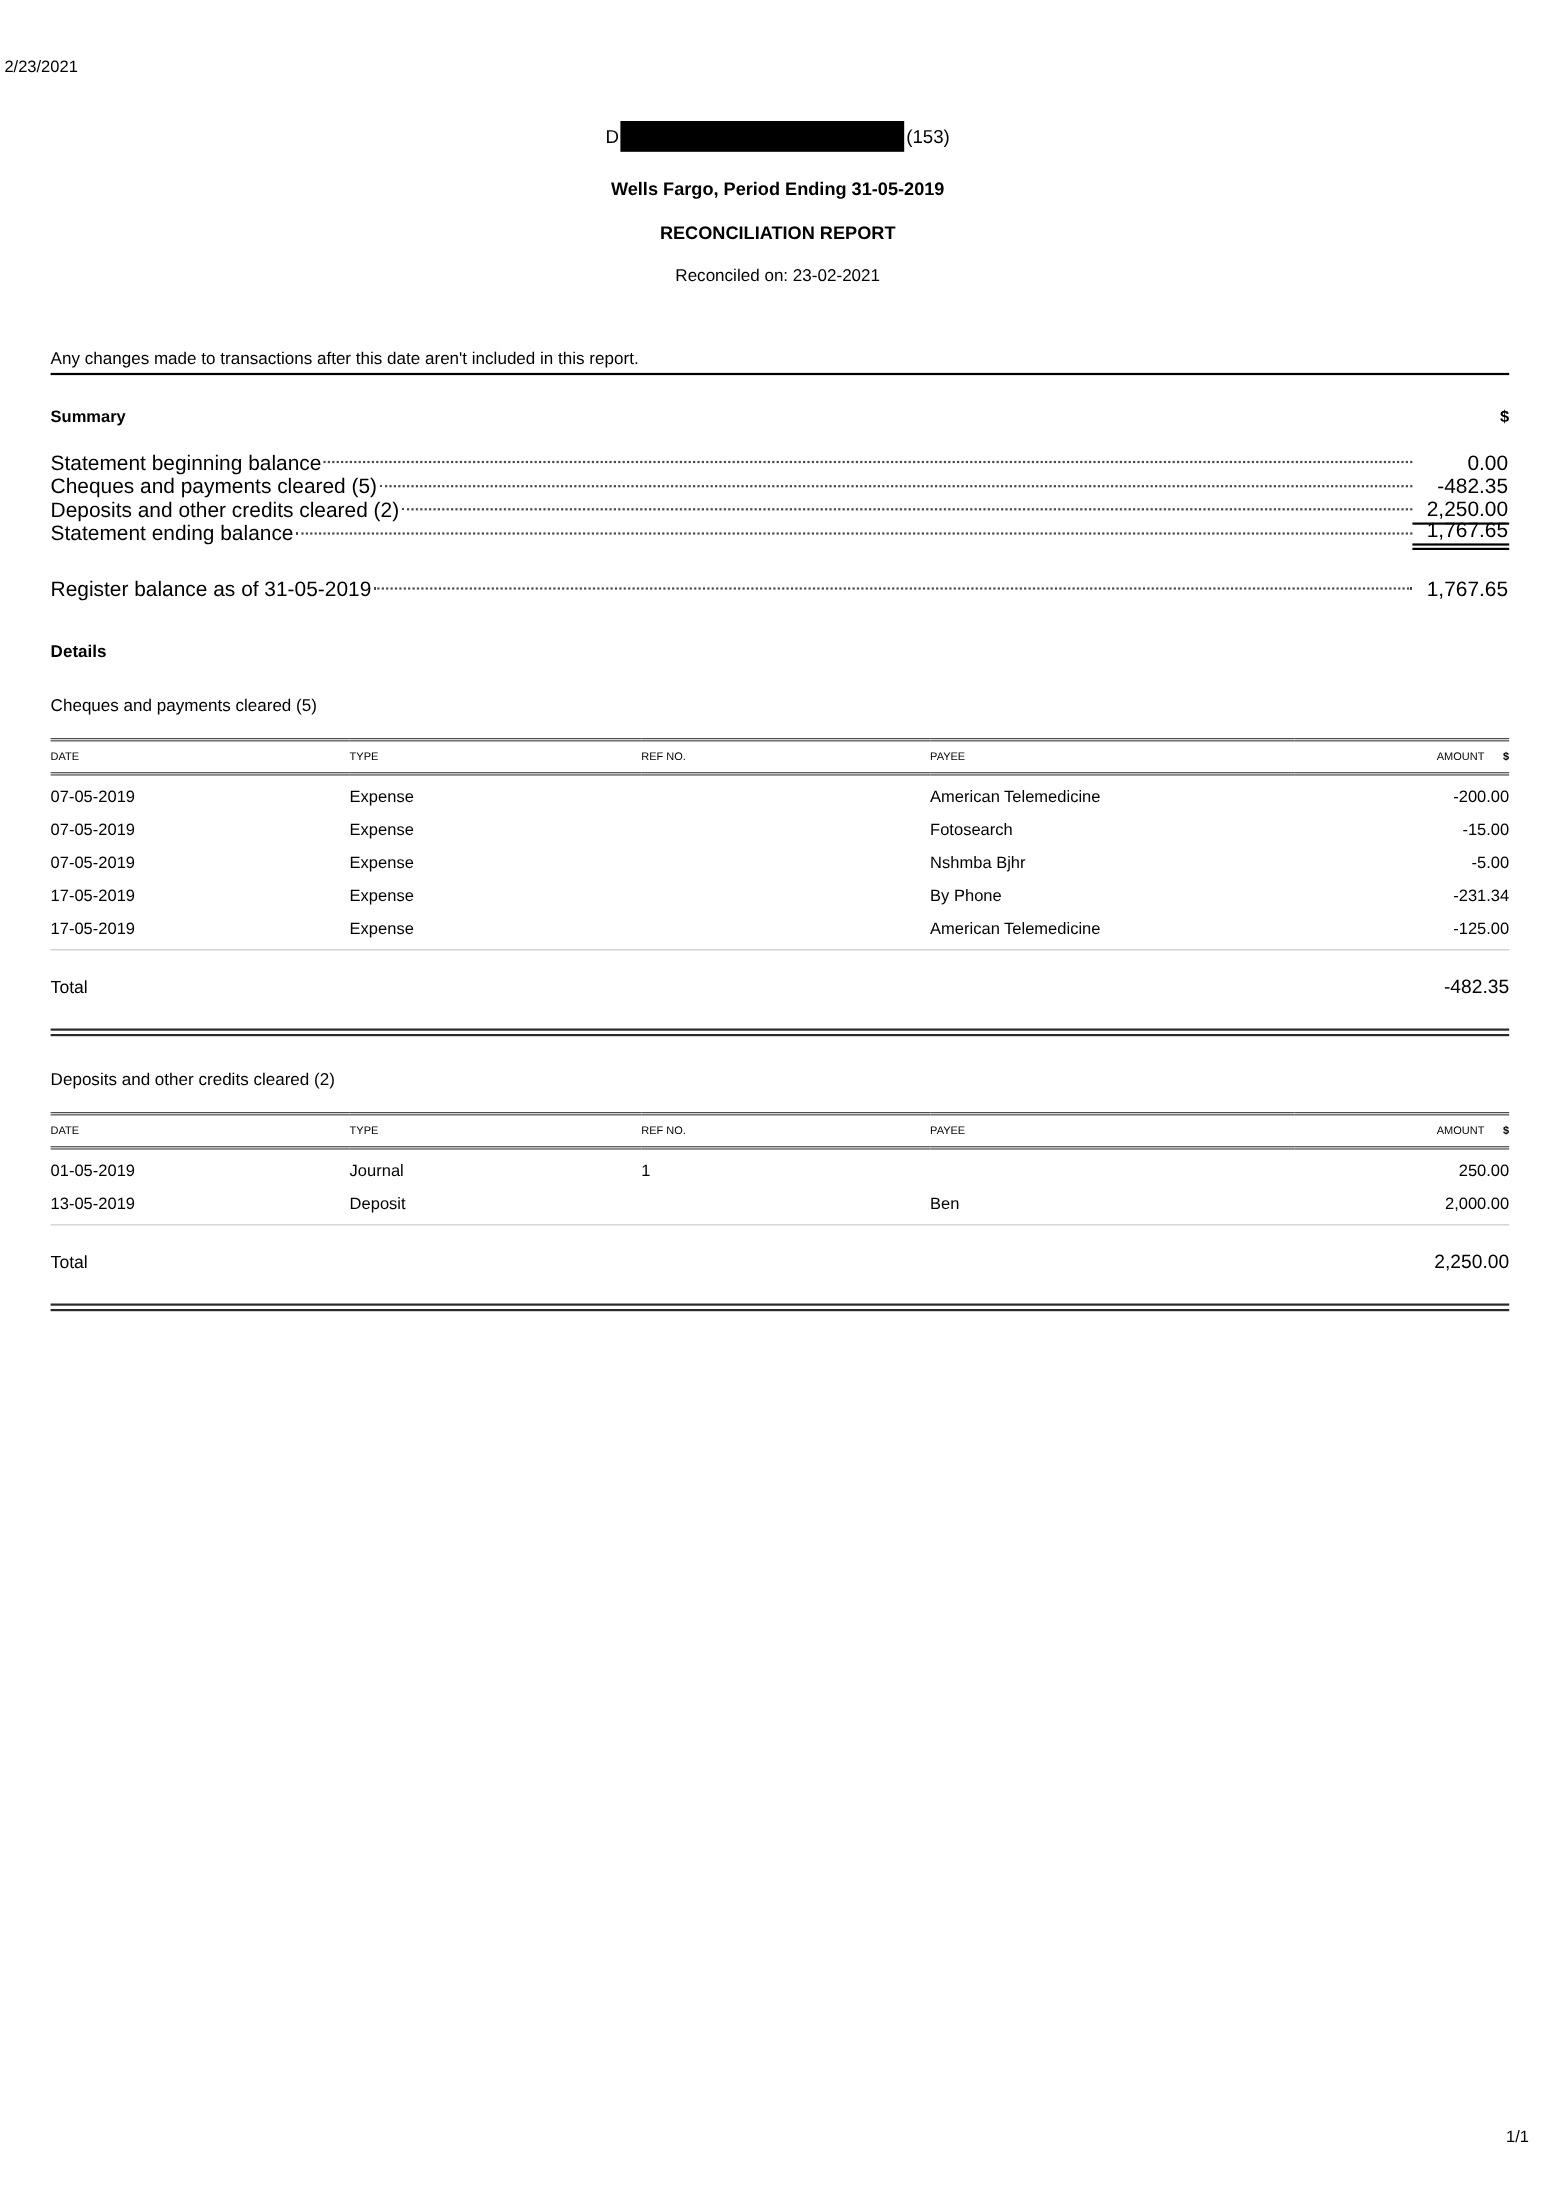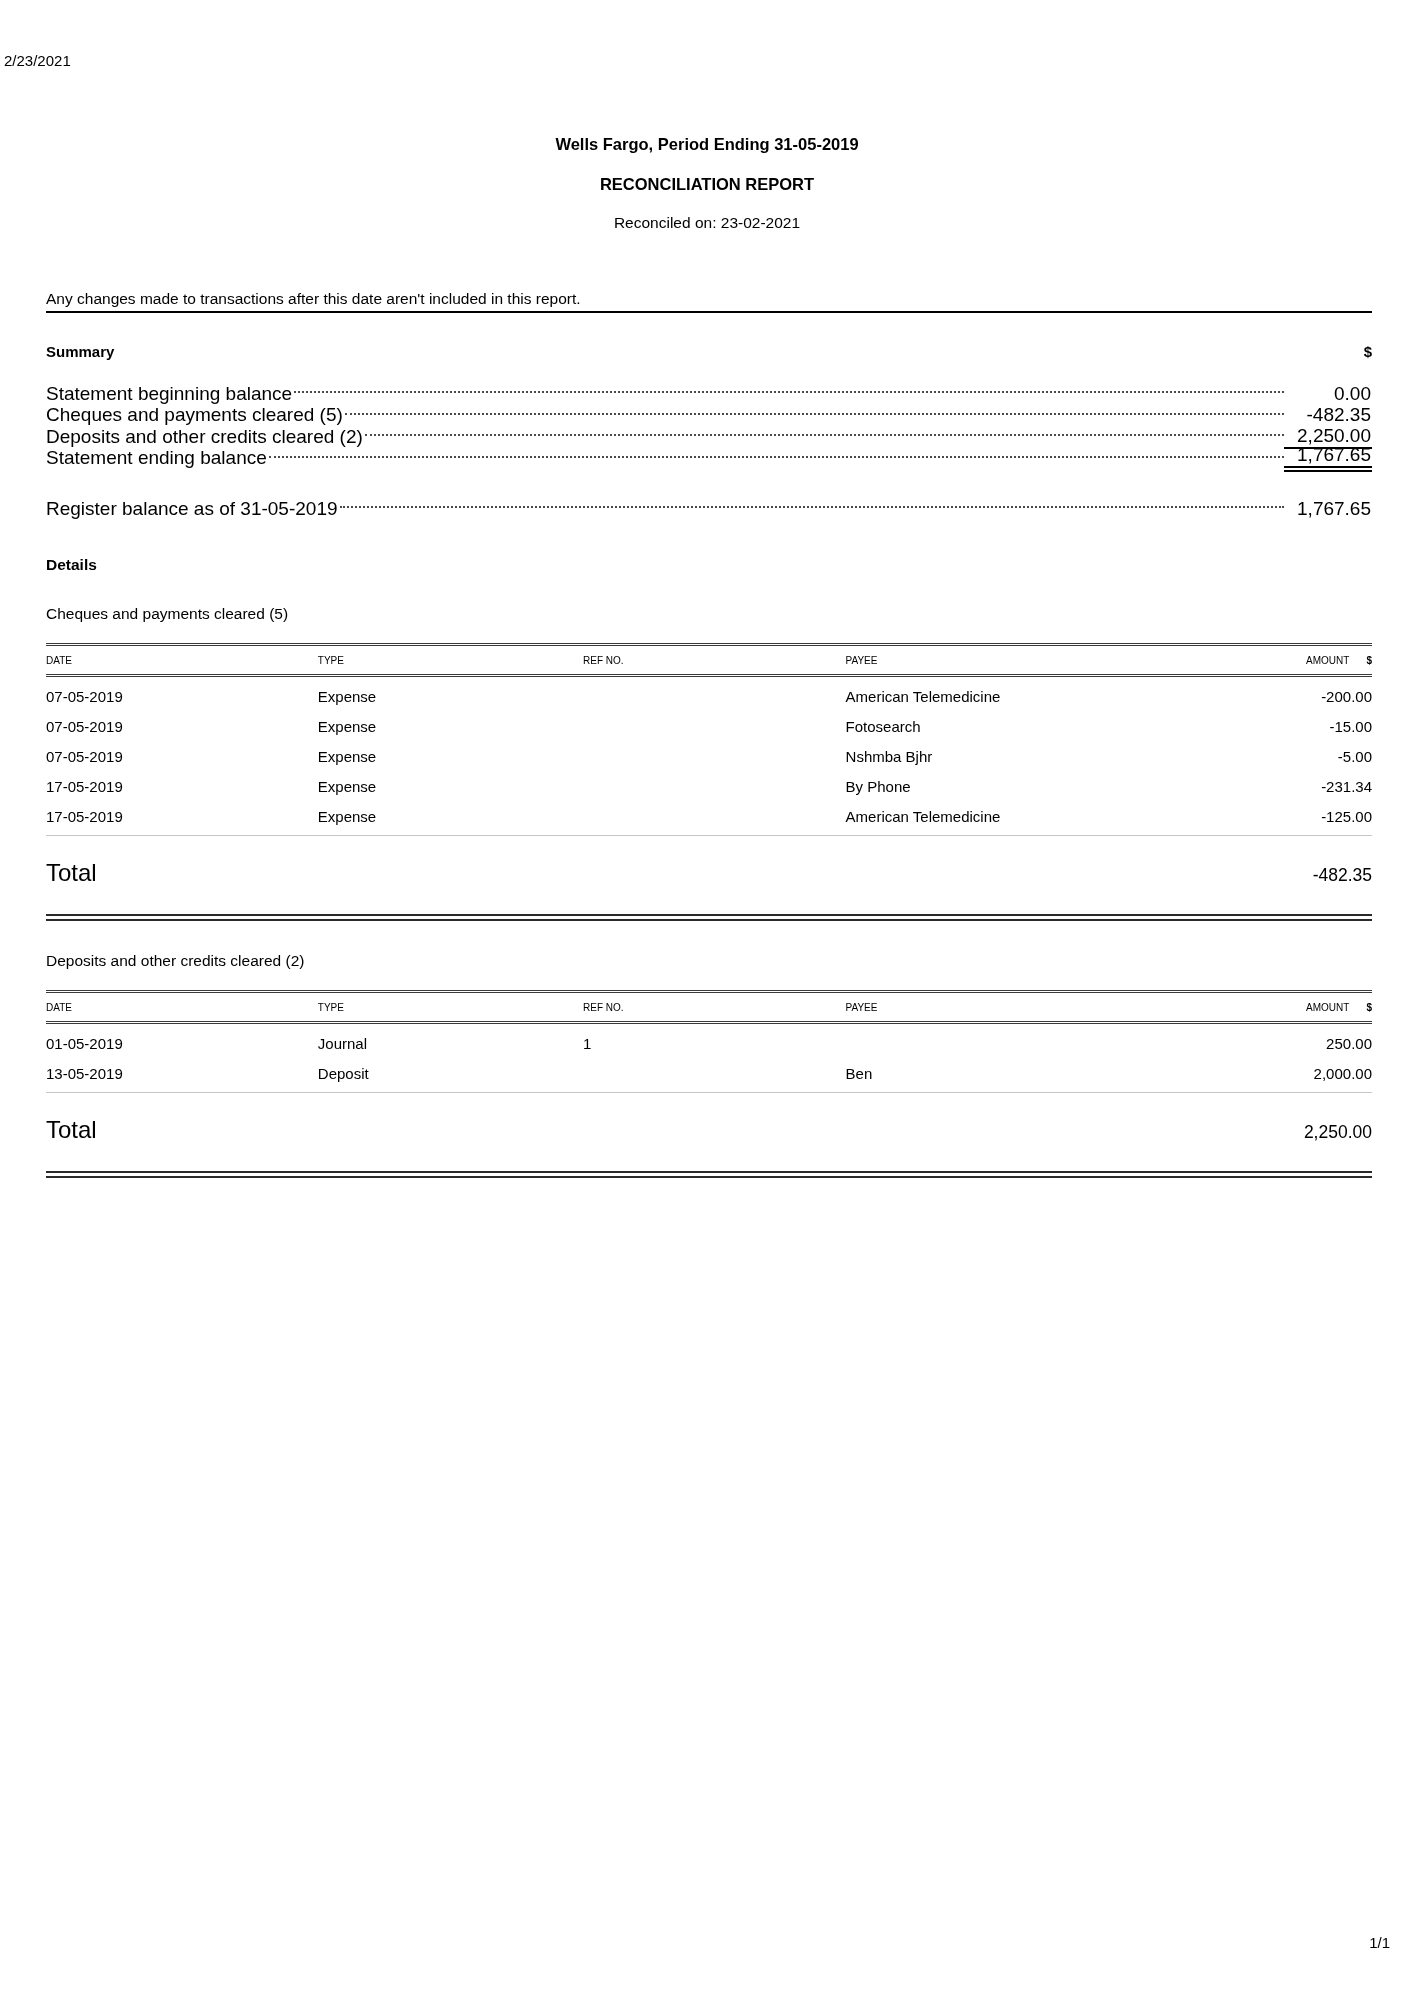--- a/index.html
+++ b/index.html
@@ -89,21 +89,21 @@
   table.detail-table tbody td { vertical-align: bottom; }
   table.detail-table tbody tr.first td { padding-top: 11px; }
   table.detail-table tbody tr.last td { padding-bottom: 10px; border-bottom: 1px solid #c6c6c6; }
 
   .total-row {
     display: flex;
     justify-content: space-between;
     align-items: baseline;
     margin-top: 23px;
   }
-  .total-label { font-size: 24px; }
+  .total-label { font-size: 16px; }
   .total-value { font-size: 17.5px; }
 
   .section-rule {
     height: 0;
     border-bottom: 7px double #2a2a2a;
     margin-top: 27px;
   }
 
   .footer-page {
     position: absolute;
@@ -111,20 +111,23 @@
     right: 24px;
     font-size: 15px;
   }
 </style>
 </head>
 <body>
 
 <div class="print-date">2/23/2021</div>
 
 <div class="doc-header">
+  <div class="account-line">
+    <span>D</span><span class="redaction-bar"></span><span>(153)</span>
+  </div>
   <div class="period-line">Wells Fargo, Period Ending 31-05-2019</div>
   <div class="report-title">RECONCILIATION REPORT</div>
   <div class="reconciled-line">Reconciled on: 23-02-2021</div>
 </div>
 
 <div class="content">
 
   <div class="notice-line">Any changes made to transactions after this date aren't included in this report.</div>
 
   <div class="summary-head">

